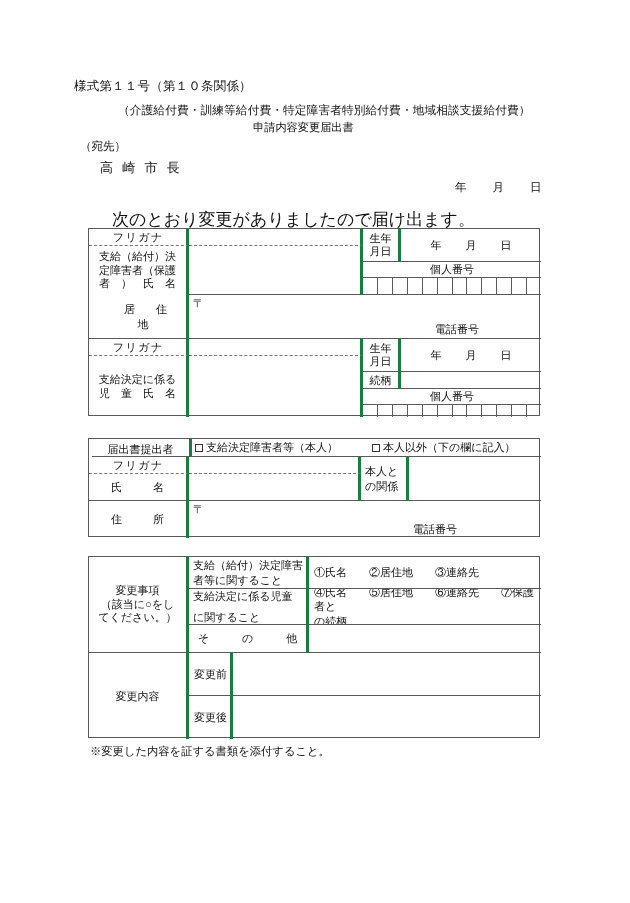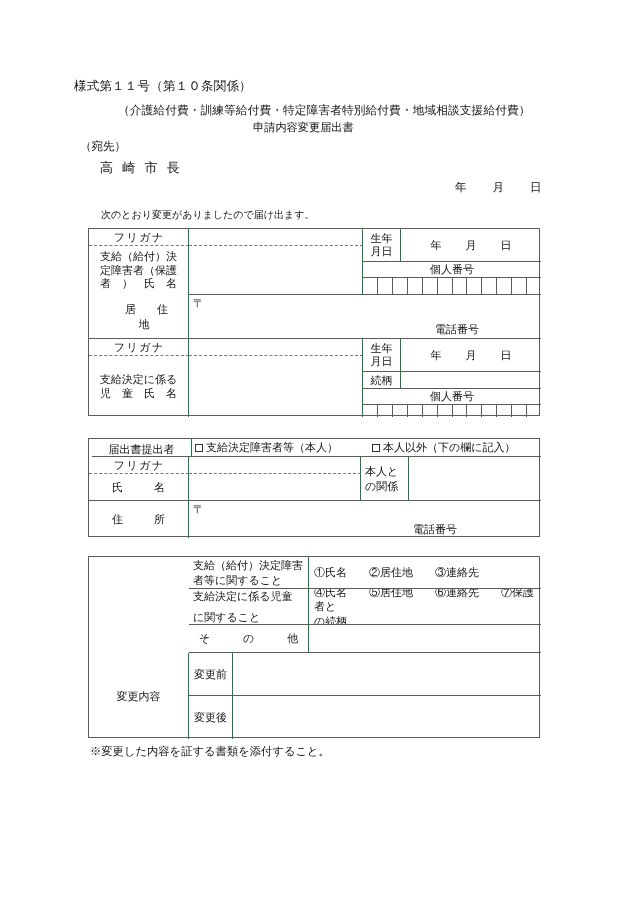--- a/index.html
+++ b/index.html
@@ -63,40 +63,40 @@
     left: 455px; top: 180px;
     font-size: 11.5px;
     white-space: nowrap;
   }
   .hdr-date span { display: inline-block; }
   .hdr-date .y { margin-right: 26px; }
   .hdr-date .m { margin-right: 26px; }
 
   .hdr-lead {
     position: absolute;
-    left: 101px; top: 208px;
-    font-size: 10px;
+    left: 112px; top: 208px;
+    font-size: 17px;
     white-space: nowrap;
   }
 
   
   .tbl {
     position: absolute;
     border: 1px solid #5a5a5a;
     box-sizing: border-box;
     background: #fff;
   }
   .cell {
     position: absolute;
     box-sizing: border-box;
     overflow: hidden;
     font-size: 11px;
     line-height: 1.28;
   }
-  .br { border-right: 1px solid #15803d; }
+  .br { border-right: 3px solid #15803d; }
   .bb { border-bottom: 1px solid #5a5a5a; }
   .dashed-b { border-bottom: 1px dashed #777; }
 
   .c-center {
     display: flex;
     align-items: center;
     justify-content: center;
     text-align: center;
   }
   .c-left {
@@ -318,20 +318,25 @@
       <span class="sp-med">住　　所</span>
     </div>
     <div class="cell" style="left:100px; top:62px; width:352px; height:37px; position:absolute;">
       <div class="postal" style="position:absolute; left:4px; top:1px;">〒</div>
       <div style="position:absolute; right:84px; bottom:2px; font-size:11px;">電話番号</div>
     </div>
   </div>
 
   <div class="tbl" style="left:88px; top:556px; width:452px; height:182px;">
 
+    <div class="cell stack br bb" style="left:0; top:0; width:100px; height:96px;">
+      <span>変更事項</span>
+      <span>（該当に○をし</span>
+      <span>てください。）</span>
+    </div>
 
     <div class="cell stack-l br bb" style="left:100px; top:0; width:120px; height:32px;">
       <span>支給（給付）決定障害</span>
       <span>者等に関すること</span>
     </div>
     <div class="cell c-left bb" style="left:220px; top:0; width:232px; height:32px; padding-left:5px;">
       <span>①氏名　　②居住地　　③連絡先</span>
     </div>
 
     <div class="cell stack-l br bb" style="left:100px; top:32px; width:120px; height:36px;justify-content:space-between;">

